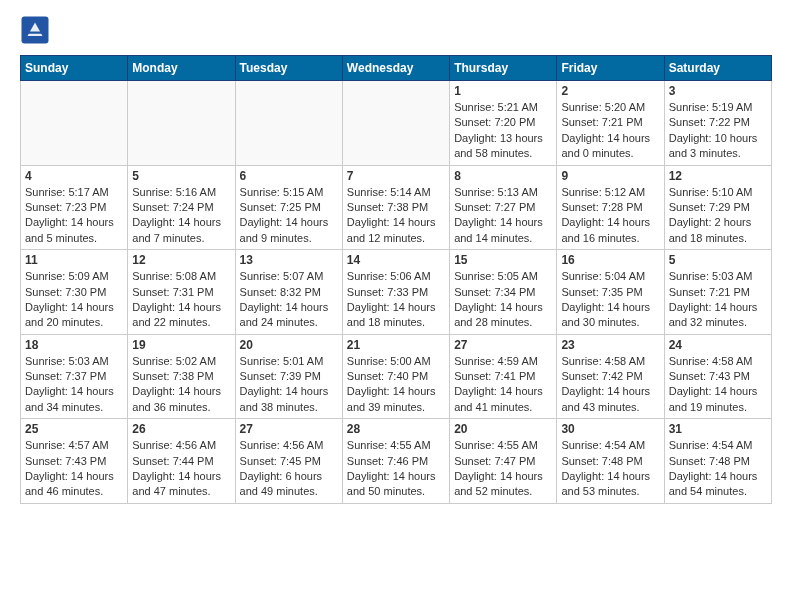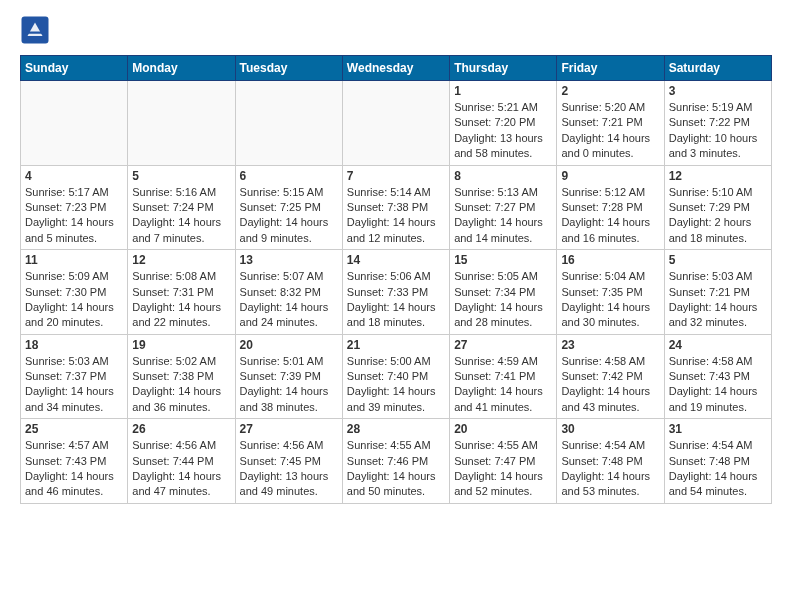--- a/index.html
+++ b/index.html
@@ -242,21 +242,21 @@
           <td>
             <span class="day-num">25</span>
             <div class="day-info"><span>Sunrise: 4:57 AM</span><br><span>Sunset: 7:43 PM</span><br><span>Daylight: 14 hours and 46 minutes.</span></div>
           </td>
           <td>
             <span class="day-num">26</span>
             <div class="day-info"><span>Sunrise: 4:56 AM</span><br><span>Sunset: 7:44 PM</span><br><span>Daylight: 14 hours and 47 minutes.</span></div>
           </td>
           <td>
             <span class="day-num">27</span>
-            <div class="day-info"><span>Sunrise: 4:56 AM</span><br><span>Sunset: 7:45 PM</span><br><span>Daylight: 13 hours and 49 minutes.</span></div>
+            <div class="day-info"><span>Sunrise: 4:56 AM</span><br><span>Sunset: 7:45 PM</span><br><span>Daylight: 6 hours and 49 minutes.</span></div>
           </td>
           <td>
             <span class="day-num">28</span>
             <div class="day-info"><span>Sunrise: 4:55 AM</span><br><span>Sunset: 7:46 PM</span><br><span>Daylight: 14 hours and 50 minutes.</span></div>
           </td>
           <td>
             <span class="day-num">20</span>
             <div class="day-info"><span>Sunrise: 4:55 AM</span><br><span>Sunset: 7:47 PM</span><br><span>Daylight: 14 hours and 52 minutes.</span></div>
           </td>
           <td>

